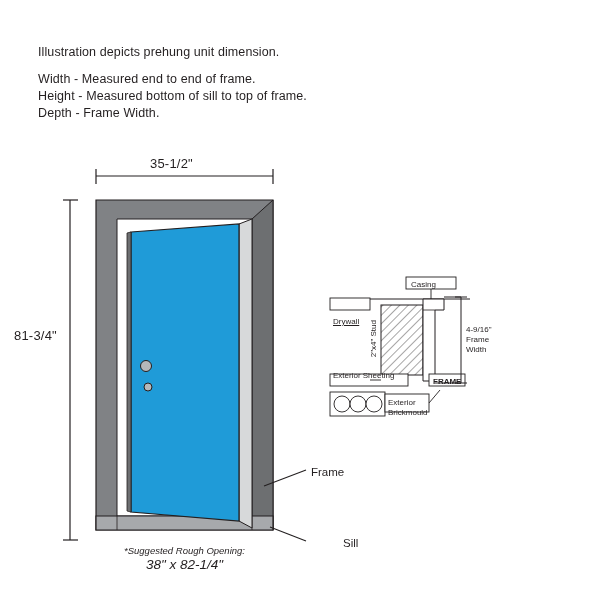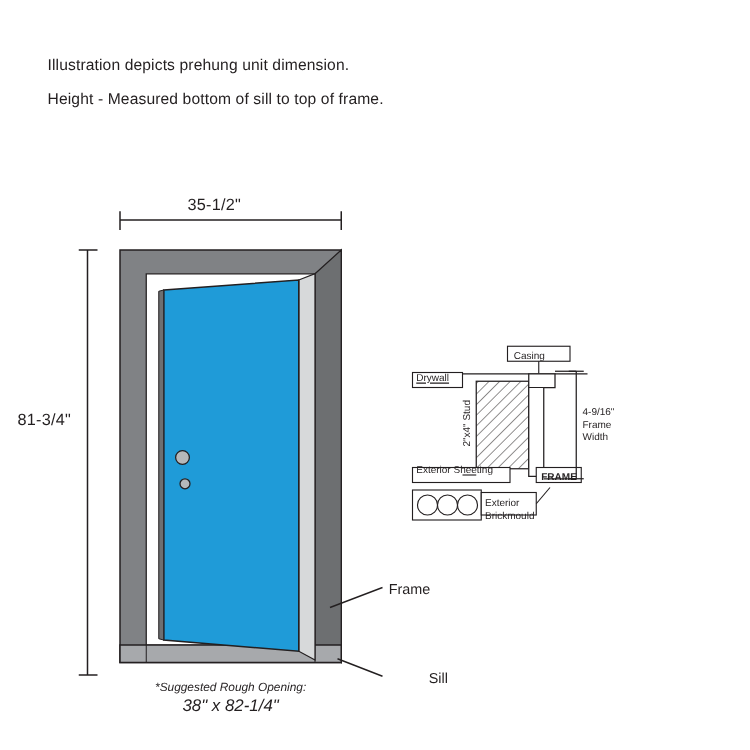--- a/index.html
+++ b/index.html
@@ -30,38 +30,40 @@
 
   
   #rough-opening{left:92px;top:545px;width:185px;text-align:center;font-style:italic;}
   #rough-opening .ro-sub{font-size:9.5px;}
   #rough-opening .ro-main{font-size:13.5px;margin-top:1px;}
 
   
   .dtext{font-size:8px;line-height:10px;}
   .dtext.b{font-weight:bold;}
   #casing-label{left:411px;top:280px;}
-  #drywall-label{left:333px;top:298px;text-decoration:underline;}
+  #drywall-label{left:333px;top:317px;text-decoration:underline;}
   #stud-label{left:369px;top:320px;writing-mode:vertical-rl;transform:rotate(180deg);font-size:8px;}
   #ext-sheeting-label{left:333px;top:371px;}
   #frame-label-detail{left:433px;top:377px;}
   #brickmould-label{left:388px;top:398px;}
   #frame-width-label{left:466px;top:325px;line-height:10px;}
 
   svg{display:block;}
 </style>
 </head>
 <body>
 
 <div class="stage">
 
   <div class="abs intro">
     <div>Illustration depicts prehung unit dimension.</div>
     <div class="gap"></div>
+    <div>Width - Measured end to end of frame.</div>
     <div>Height - Measured bottom of sill to top of frame.</div>
+    <div>Depth - Frame Width.</div>
   </div>
 
   <svg class="abs" style="left:0;top:0;" width="600" height="600">
 
     <g stroke="#231f20" stroke-width="1.2" fill="none">
       <line x1="96" y1="176" x2="273" y2="176"></line>
       <line x1="96" y1="169" x2="96" y2="184"></line>
       <line x1="273" y1="169" x2="273" y2="184"></line>
     </g>
 

